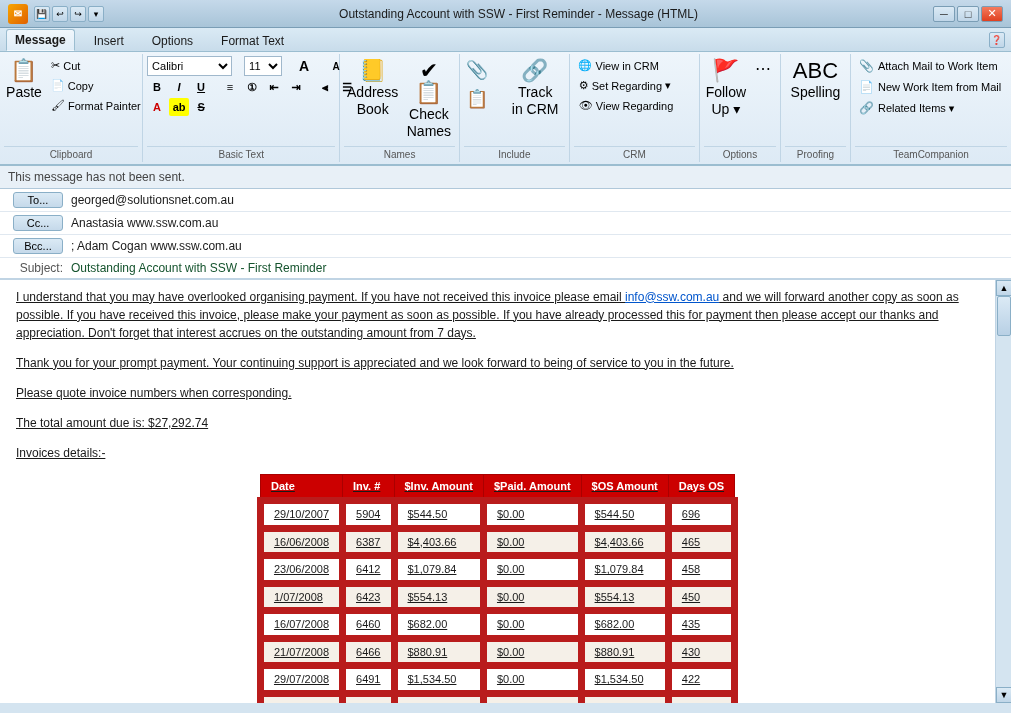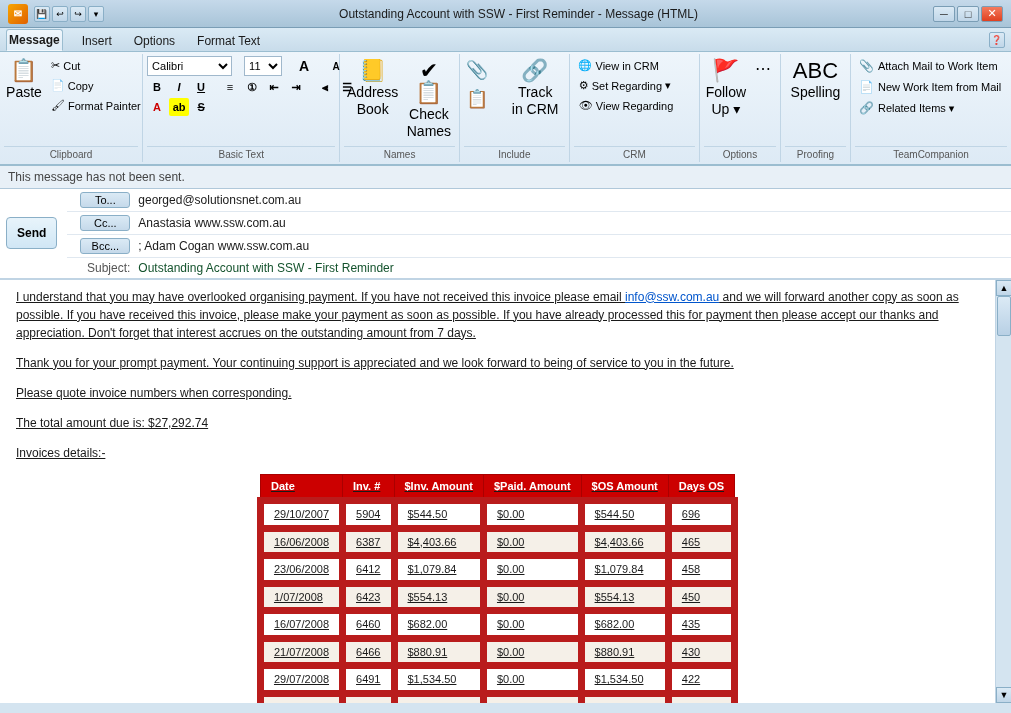--- a/index.html
+++ b/index.html
@@ -29,27 +29,27 @@
     
     .ribbon-tabs {
       background: linear-gradient(to bottom, #daeaf5, #c8dcea);
       height: 24px;
       display: flex;
       align-items: flex-end;
       padding: 0 6px;
       border-bottom: 1px solid #9bbdd0;
     }
     .ribbon-tab {
-      padding: 3px 2px;
+      padding: 3px 8px;
       font-size: 12px;
       cursor: pointer;
       border: 1px solid transparent;
       border-bottom: none;
       border-radius: 3px 3px 0 0;
-      margin-right: 16px;
+      margin-right: 10px;
       color: #1a1a1a;
     }
     .ribbon-tab.active {
       background: linear-gradient(to bottom, #f0f7fc, #e0edf7);
       border-color: #9bbdd0;
       border-bottom: 1px solid #f0f7fc;
       font-weight: bold;
     }
 
     
@@ -487,23 +487,20 @@
   </div>
 
 </div>
 
 <div class="message-area">
   <span>This message has not been sent.</span>
 </div>
 
 <div class="email-header">
   <div style="display:flex;">
-    <div class="send-panel">
-      <button class="send-btn">Send</button>
-    </div>
     <div style="flex:1;">
       <div class="header-row">
         <div class="header-label">
           <button>To...</button>
         </div>
         <div class="header-value">georged@solutionsnet.com.au</div>
       </div>
       <div class="header-row">
         <div class="header-label">
           <button>Cc...</button>

